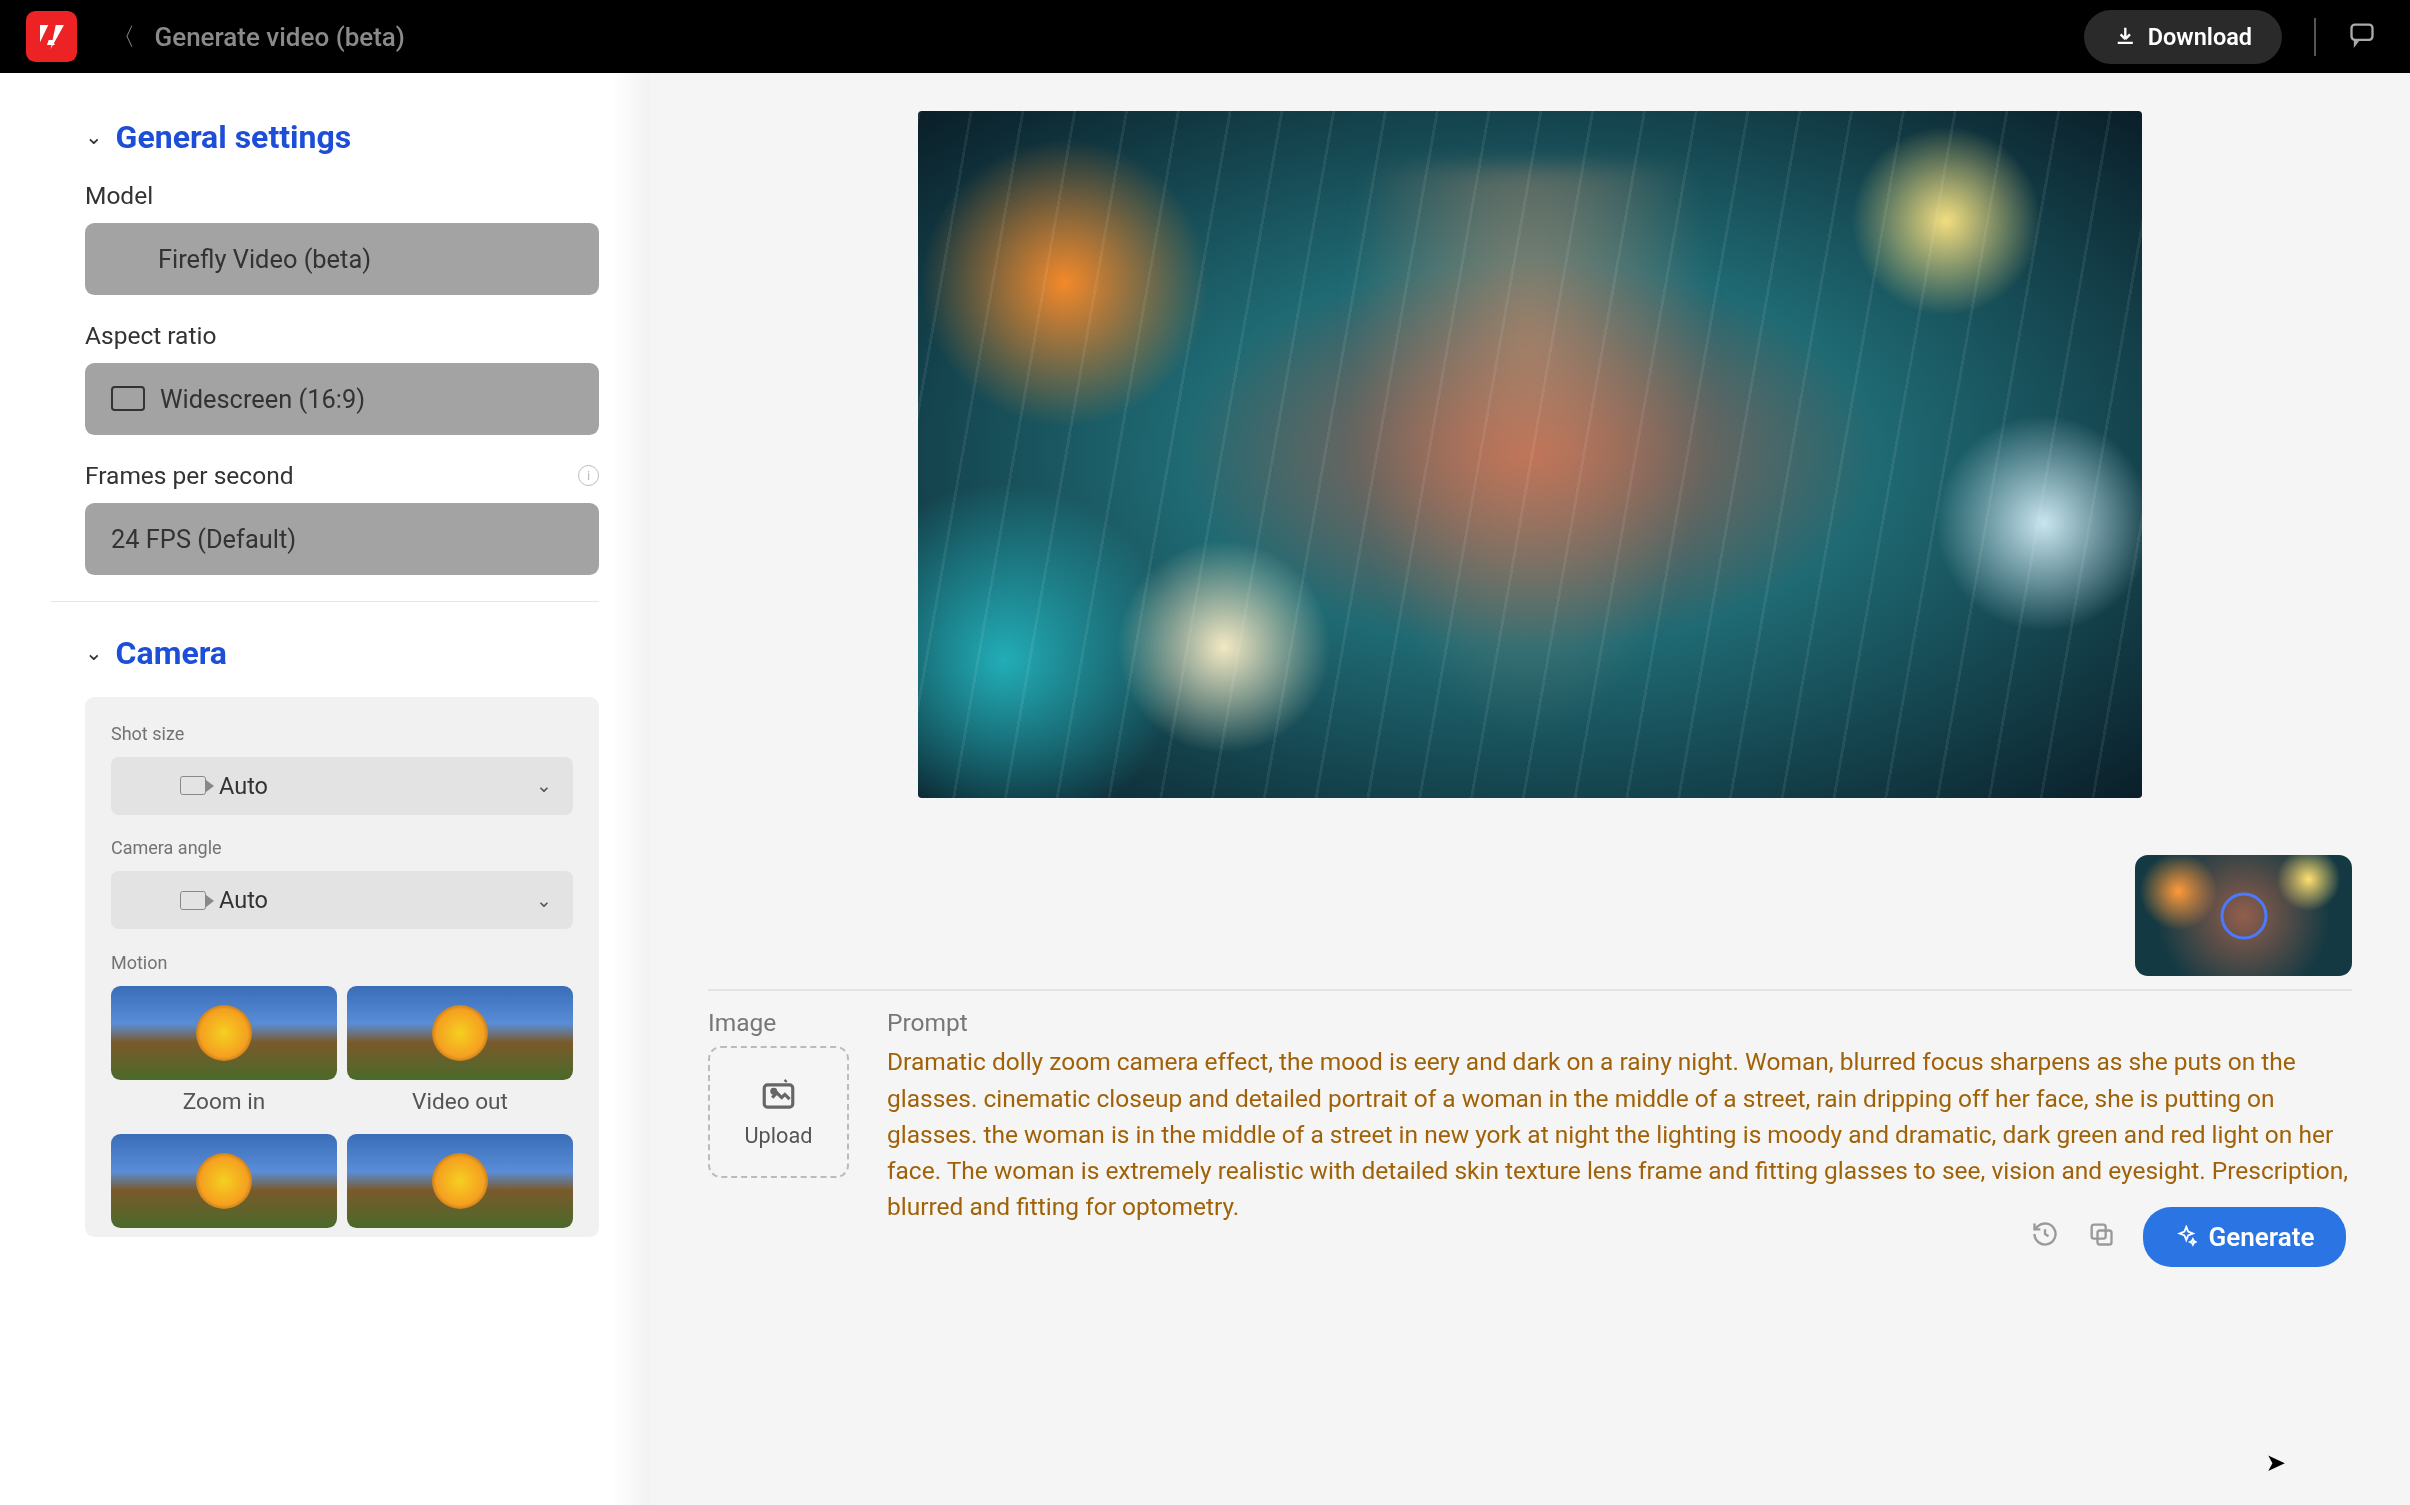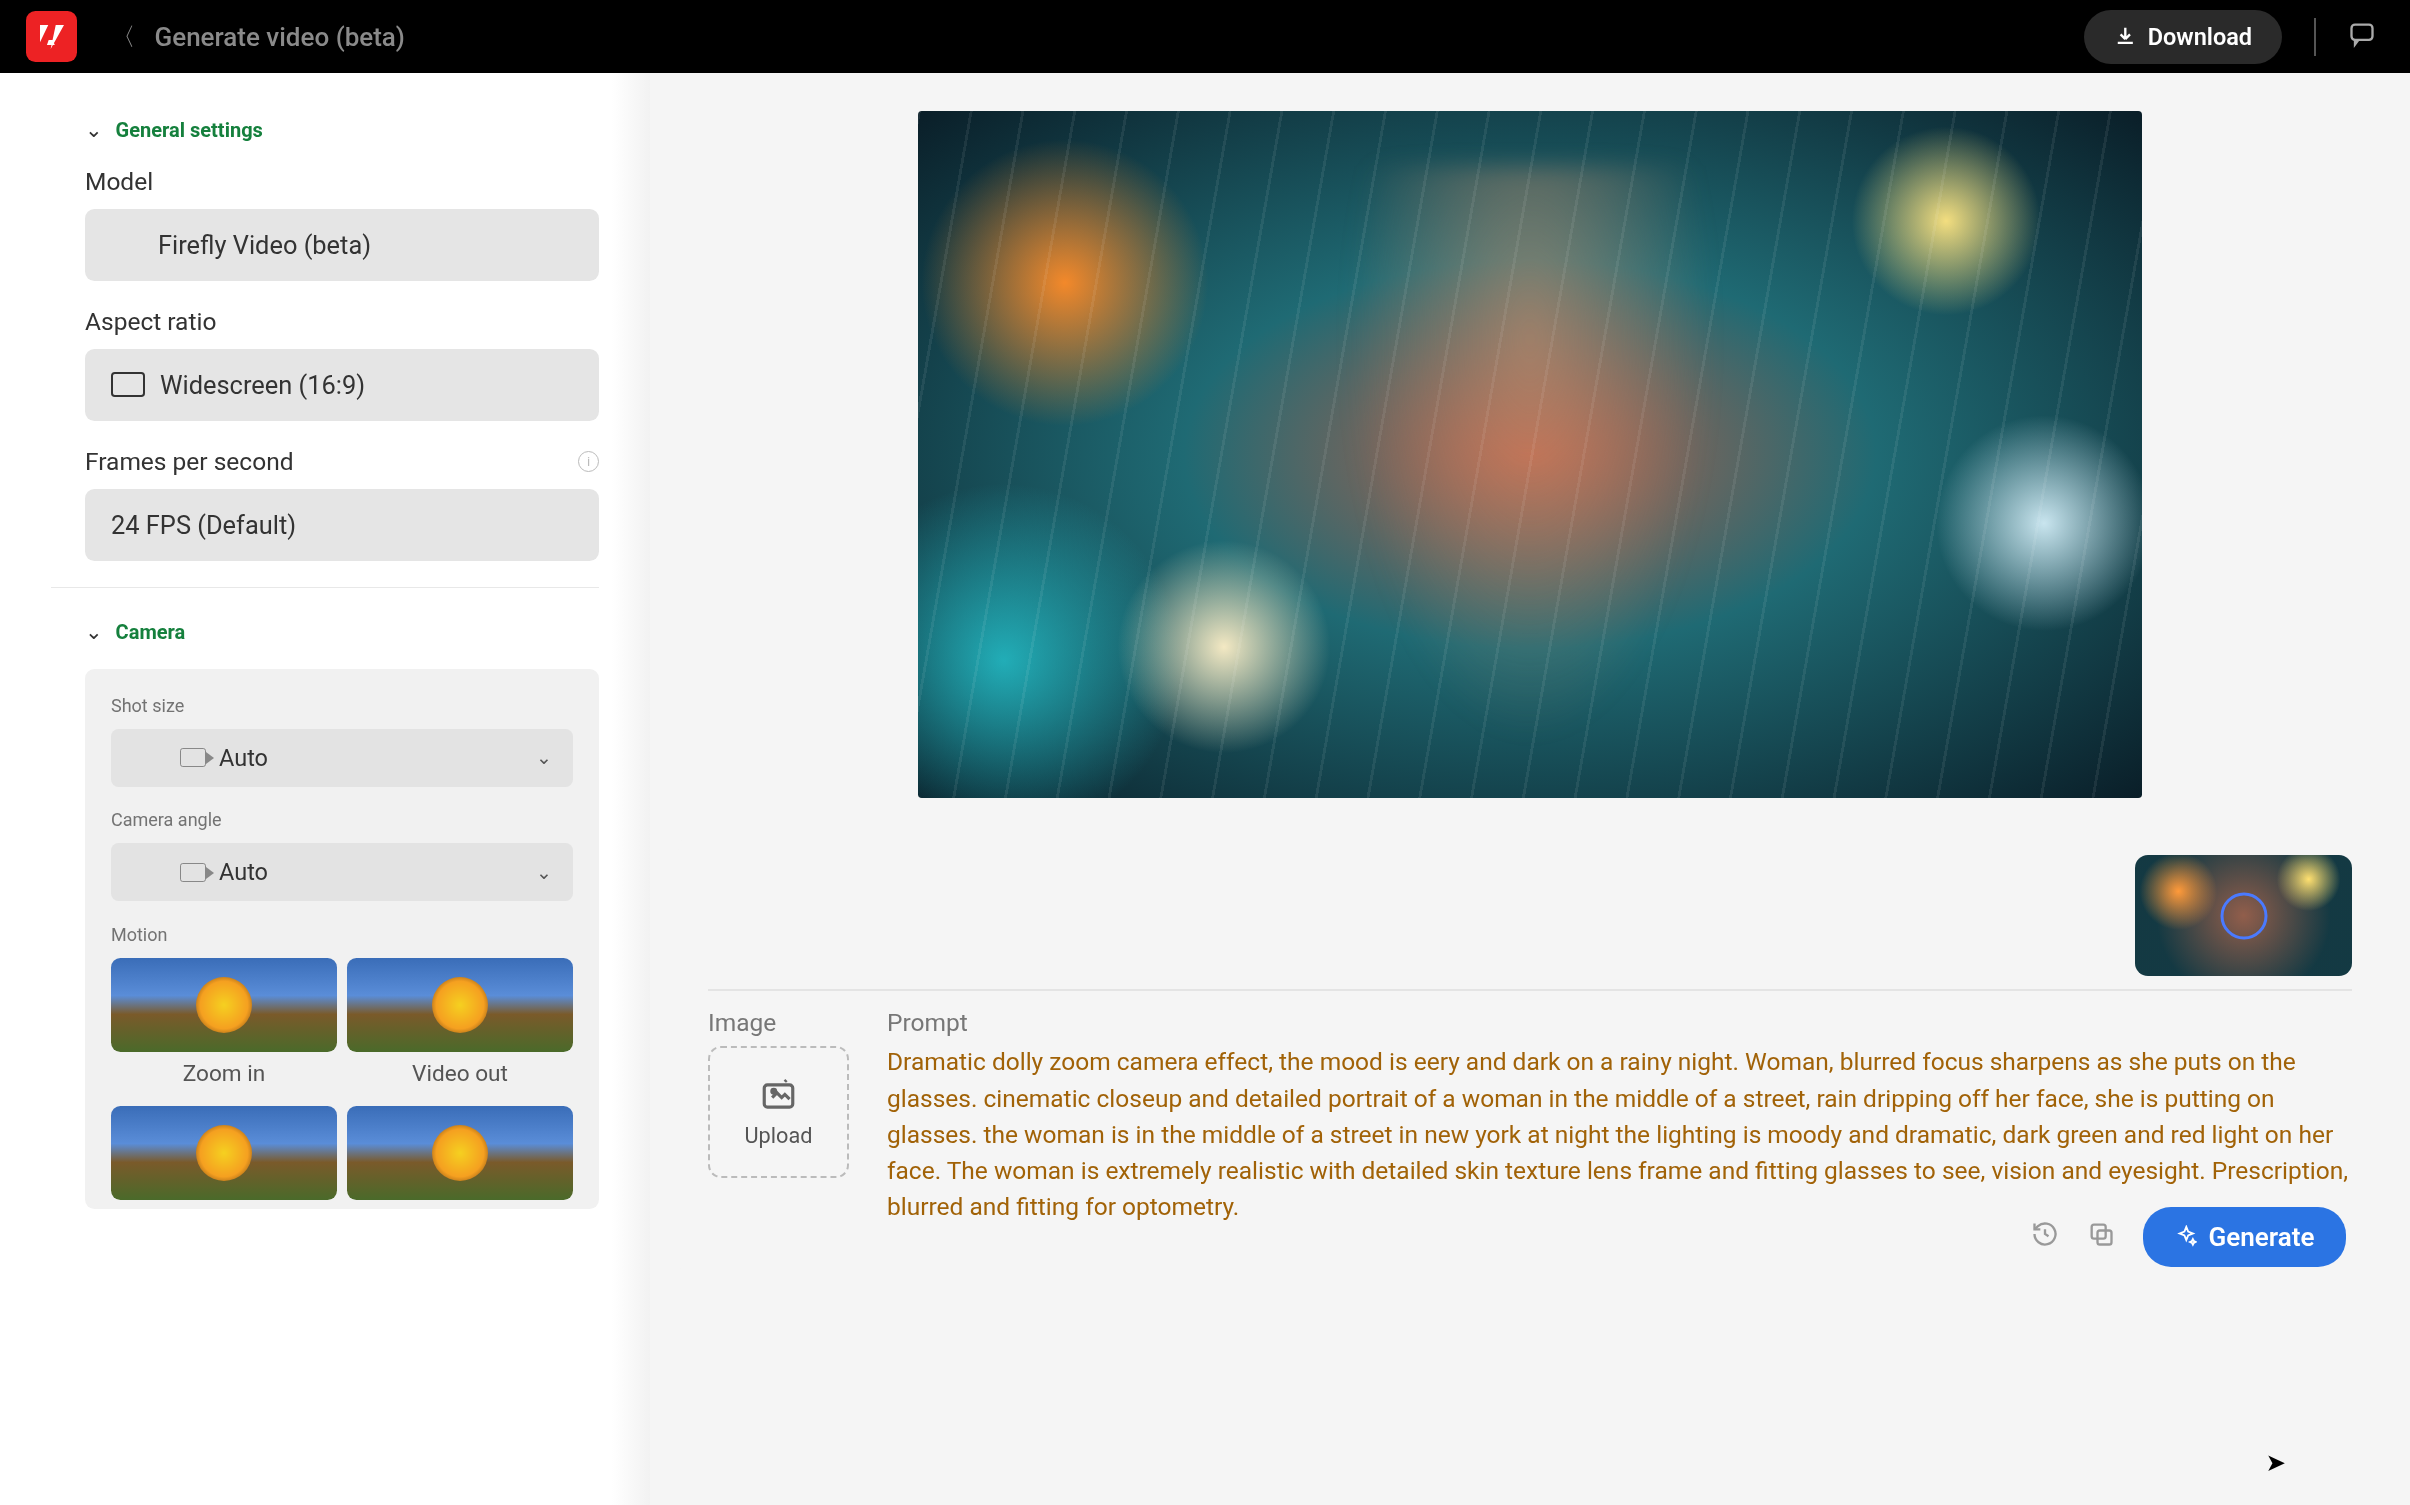--- a/index.html
+++ b/index.html
@@ -51,27 +51,27 @@
 .sidebar::after {
   content: "";
   position: absolute;
   right: 0; top: 0; bottom: 0;
   width: 38px;
   background: linear-gradient(to right, #fff, #f2f2f2);
 }
 
 .section-header { display: flex; align-items: center; gap: 13px; margin-bottom: 24.5px; cursor: pointer; }
 .chevron { font-size: 21px; color: #333; }
-.section-title { font-size: 20px; font-weight: 700; color: #15803d; }
+.section-title { font-size: 32px; font-weight: 700; color: #1d4ed8; }
 
 .label { font-size: 24.5px; color: #333; margin-bottom: 13px; display: flex; align-items: center; justify-content: space-between; }
 .info-circle { width: 21px; height: 21px; border: 1.9px solid #bbb; border-radius: 50%; display: inline-flex; align-items: center; justify-content: center; font-size: 13px; color: #bbb; }
 
 .select-box {
-  background: #e5e5e5;
+  background: #a3a3a3;
   border-radius: 9.4px;
   padding: 21px 26px;
   font-size: 25.4px;
   color: #333;
   margin-bottom: 26px;
   display: flex;
   align-items: center;
   gap: 15px;
   cursor: pointer;
 }

